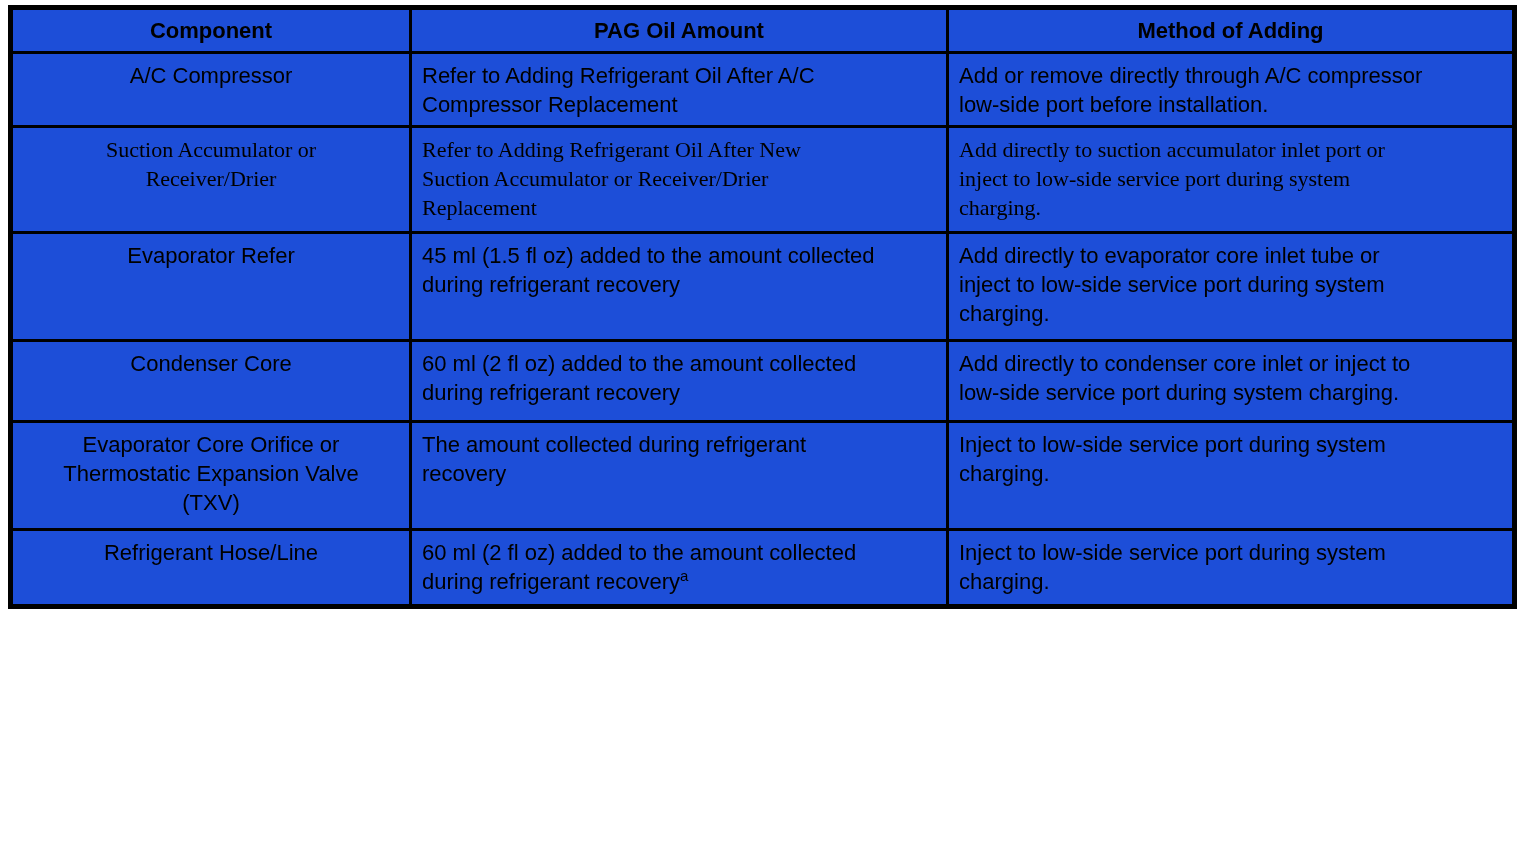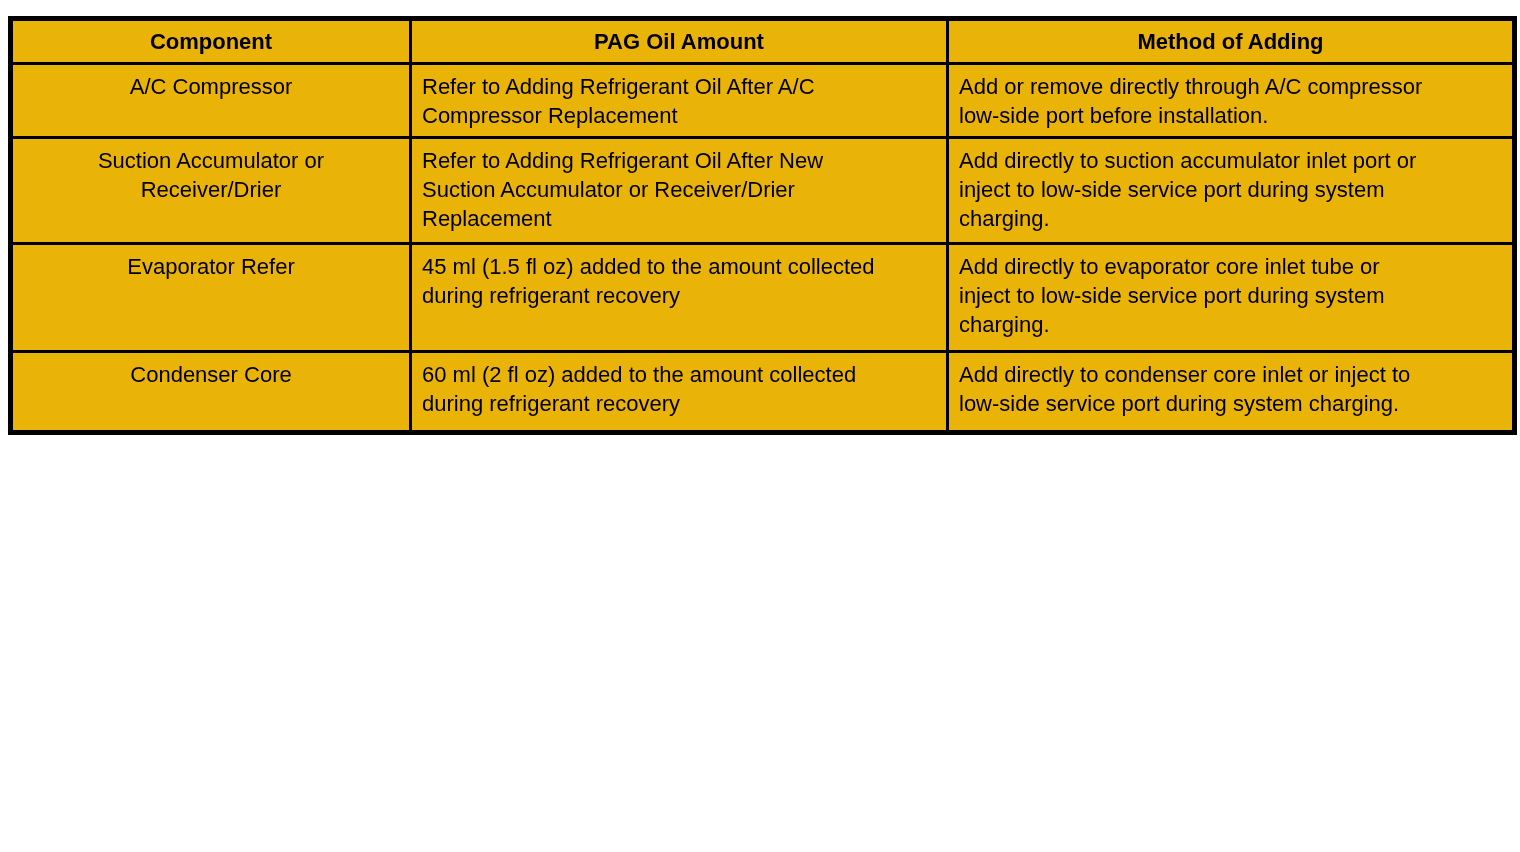--- a/index.html
+++ b/index.html
@@ -4,25 +4,25 @@
 <style>
   * { margin: 0; padding: 0; box-sizing: border-box; }
   html, body {
     width: 1520px; height: 852px;
     background: #ffffff;
     font-family: "Liberation Sans", sans-serif;
     color: #000000;
   }
   table.spec-table {
     position: absolute;
-    left: 8px; top: 16px;
+    left: 8px; top: 5px;
     width: 1504px;
     border-collapse: collapse;
     table-layout: fixed;
-    background: #eab308;
+    background: #1d4ed8;
     border: 5px solid #000000;
   }
   .spec-table th, .spec-table td {
     border: 3px solid #000000;
     font-size: 22px;
     line-height: 29px;
     vertical-align: top;
     overflow: hidden;
   }
   .spec-table th {
@@ -40,21 +40,21 @@
     padding-left: 6px;
     padding-right: 6px;
   }
   .cell-text { white-space: pre-line; }
   sup.footnote-mark {
     font-size: 15px;
     line-height: 0;
     vertical-align: super;
   }
   tr.r1 td { height: 74px; }
-  tr.r2 td { height: 106px; }
+  tr.r2 td { height: 106px; font-family: Liberation Serif, serif; }
   tr.r3 td { height: 108px; }
   tr.r4 td { height: 81px; }
   tr.r5 td { height: 108px; }
   tr.r6 td { height: 81px; }
   tr.r7 td { height: 77px; }
   tr.r8 td { height: 78px; }
   tr.r9 td { height: 79px; }
 </style>
 </head>
 <body>
@@ -98,14 +98,30 @@
 inject to low-side service port during system
 charging.</span></td>
     </tr>
     <tr class="r4">
       <td class="c-component"><span class="cell-text">Condenser Core</span></td>
       <td><span class="cell-text">60 ml (2 fl oz) added to the amount collected
 during refrigerant recovery</span></td>
       <td><span class="cell-text">Add directly to condenser core inlet or inject to
 low-side service port during system charging.</span></td>
     </tr>
+    <tr class="r5">
+      <td class="c-component"><span class="cell-text">Evaporator Core Orifice or
+Thermostatic Expansion Valve
+(TXV)</span></td>
+      <td><span class="cell-text">The amount collected during refrigerant
+recovery</span></td>
+      <td><span class="cell-text">Inject to low-side service port during system
+charging.</span></td>
+    </tr>
+    <tr class="r7">
+      <td class="c-component"><span class="cell-text">Refrigerant Hose/Line</span></td>
+      <td><span class="cell-text">60 ml (2 fl oz) added to the amount collected
+during refrigerant recovery</span><sup class="footnote-mark">a</sup></td>
+      <td><span class="cell-text">Inject to low-side service port during system
+charging.</span></td>
+    </tr>
   </tbody>
 </table>
 
 </body></html>

